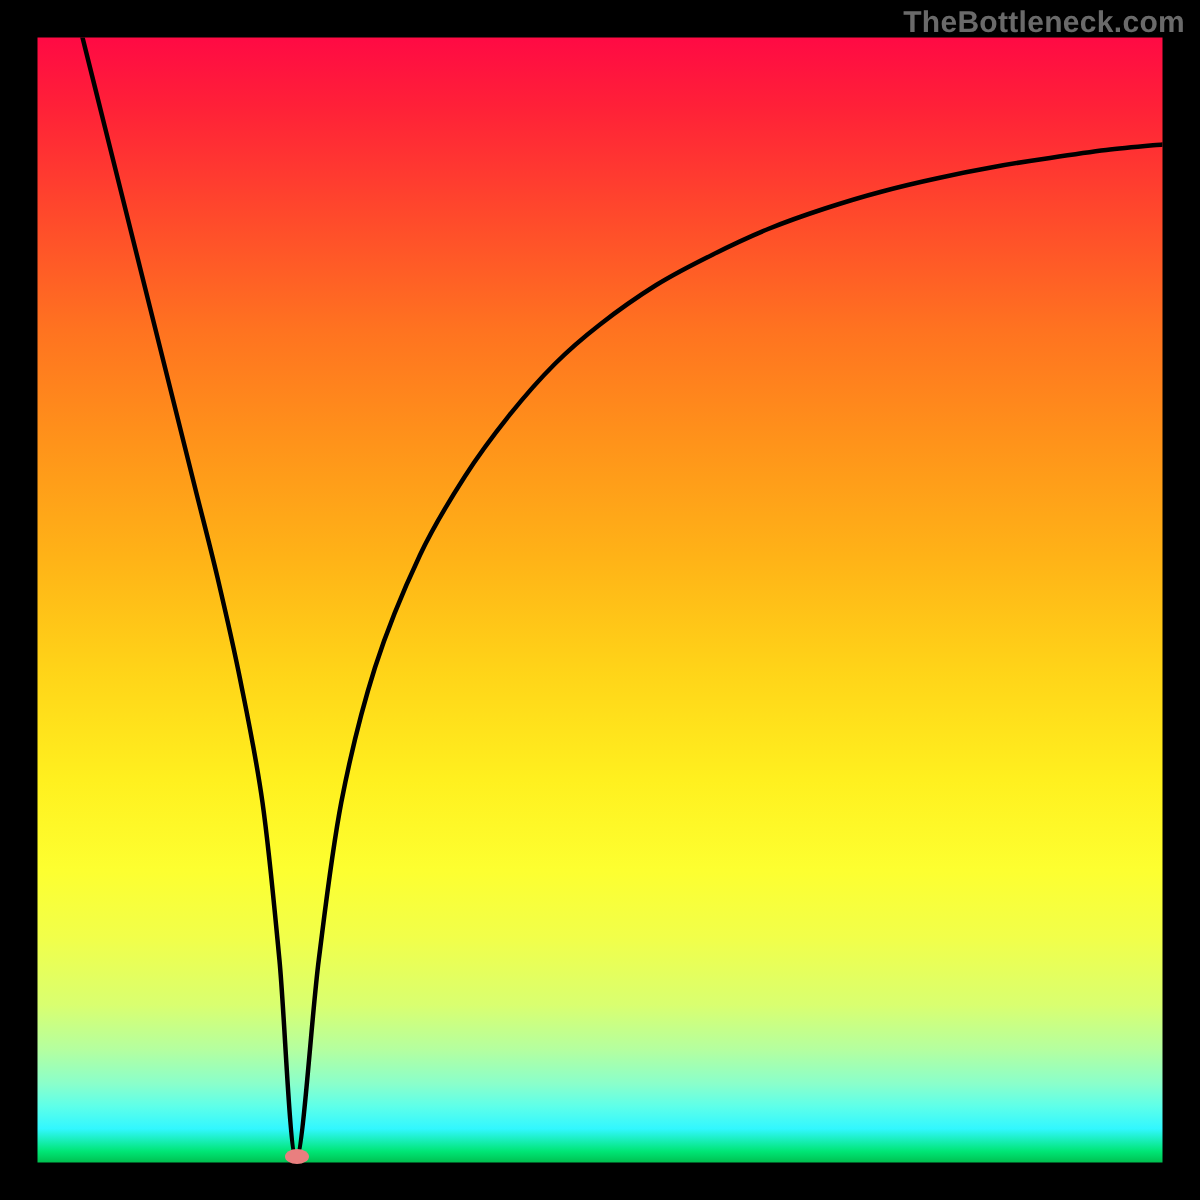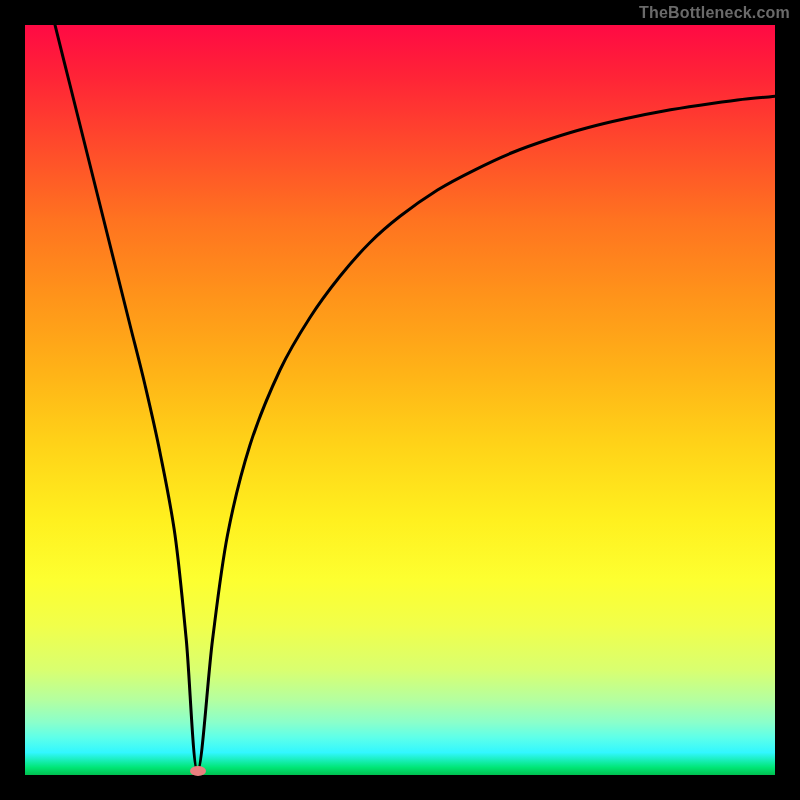--- a/index.html
+++ b/index.html
@@ -35,21 +35,21 @@
       #32f7ff 97%,
       #00e676 99%,
       #00c050 100%
     );
   }
   .watermark {
     position: absolute;
     top: 4px;
     right: 10px;
     font-family: Arial, Helvetica, sans-serif;
-    font-size: 16px;
+    font-size: 20px;
     font-weight: bold;
     color: #6a6a6a;
     letter-spacing: 0.2px;
     user-select: none;
     text-align: center;
   }
   svg.curve {
     position: absolute;
     left: 0; top: 0;
     width: 750px; height: 750px;

